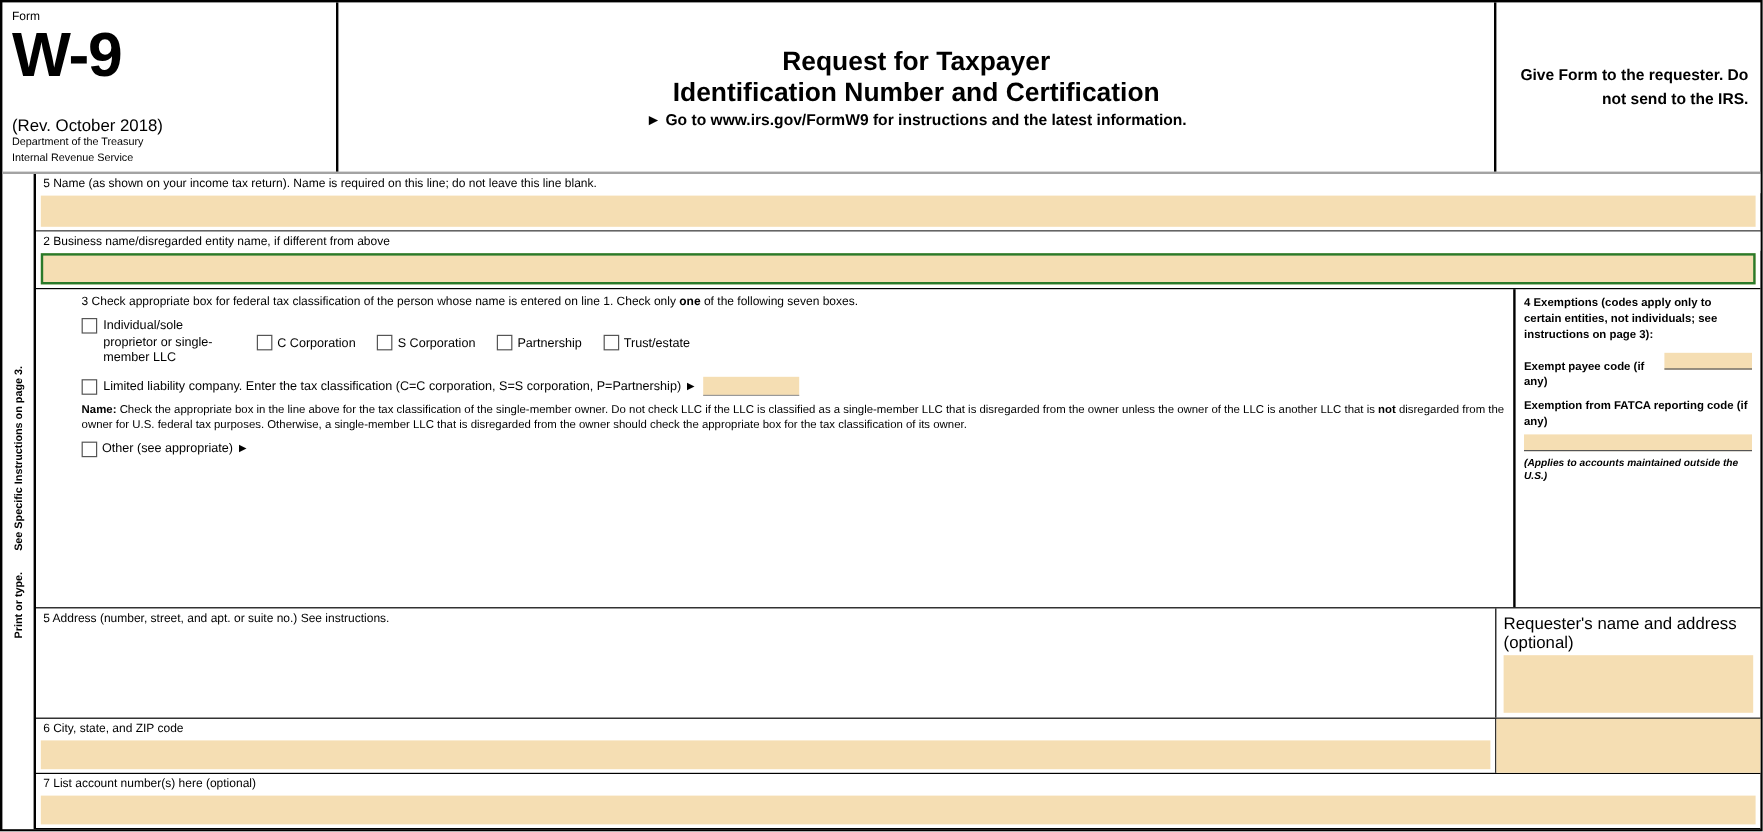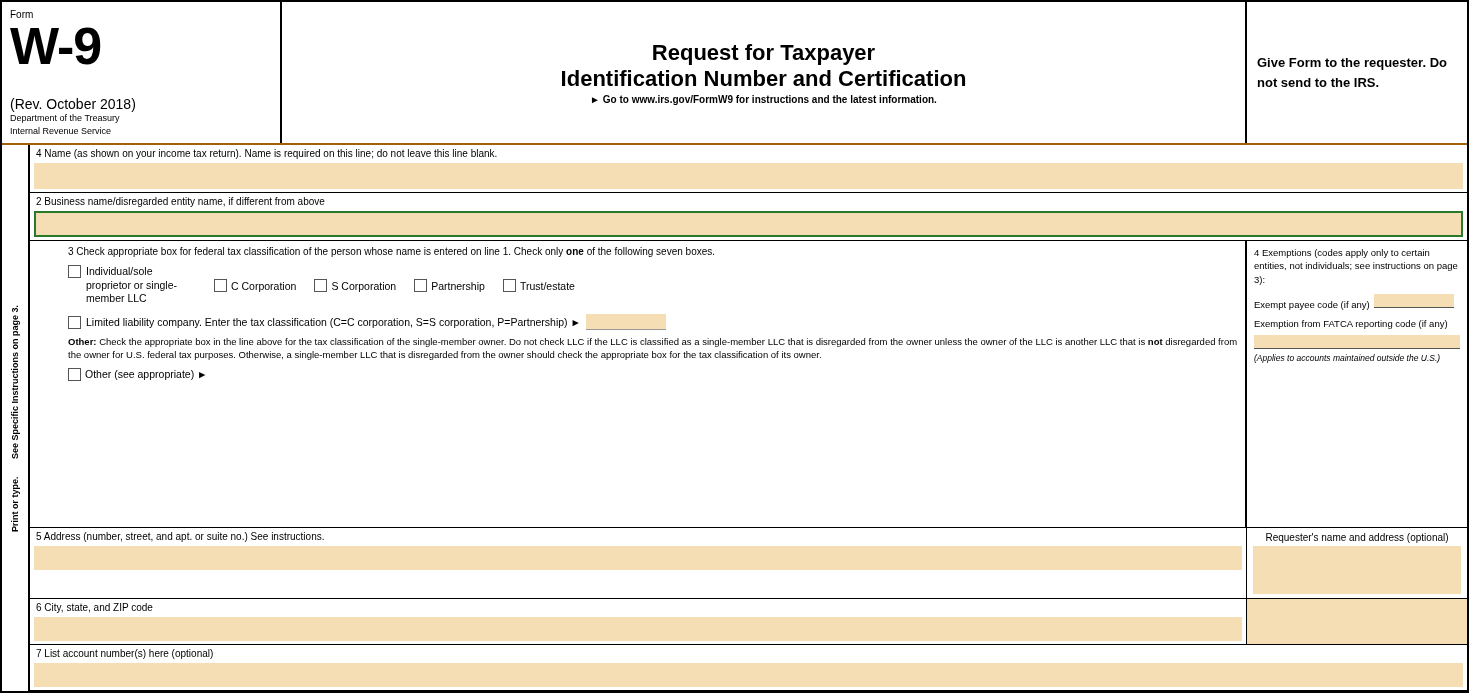--- a/index.html
+++ b/index.html
@@ -12,21 +12,21 @@
     .page {
       width: 1469px;
       min-height: 693px;
       border: 2px solid #000;
       display: flex;
       flex-direction: column;
     }
     
     .header {
       display: flex;
-      border-bottom: 2px solid #a16207;
+      border-bottom: 2px solid #a3a3a3;
     }
     .header-left {
       width: 280px;
       border-right: 2px solid #000;
       padding: 6px 8px;
       display: flex;
       flex-direction: column;
       justify-content: space-between;
     }
     .form-label {
@@ -56,36 +56,36 @@
       padding: 8px 10px;
       border-right: 2px solid #000;
     }
     .header-center h1 {
       font-size: 22px;
       font-weight: 900;
       text-align: center;
       line-height: 1.2;
     }
     .header-center .subtitle {
-      font-size: 10px;
+      font-size: 13px;
       font-weight: bold;
       text-align: center;
       margin-top: 2px;
     }
     .header-right {
       width: 220px;
       padding: 8px 10px;
       display: flex;
       align-items: center;
       justify-content: center;
     }
     .header-right p {
       font-size: 13px;
       font-weight: bold;
-      text-align: left;
+      text-align: right;
       line-height: 1.5;
     }
     
     .form-body {
       display: flex;
       flex: 1;
     }
     .side-label {
       width: 28px;
       border-right: 2px solid #000;
@@ -135,24 +135,25 @@
       border-bottom: 1px solid #000;
       flex: 1;
     }
     .section3 {
       flex: 1;
       border-right: 2px solid #000;
       padding: 4px 6px;
       margin-left: 32px;
     }
     .section4 {
-      width: 220px;
+      width: 204px;
       padding: 5px 7px;
       font-size: 9.5px;
       line-height: 1.4;
+      font-weight: bold;
     }
     .section3-title {
       font-size: 10px;
       margin-bottom: 6px;
       line-height: 1.4;
     }
     .checkboxes-row1 {
       display: flex;
       align-items: center;
       gap: 18px;
@@ -231,27 +232,25 @@
     }
     
     .address-section {
       display: flex;
       border-bottom: 1px solid #000;
     }
     .address-left {
       flex: 1;
       border-right: 1px solid #000;
       display: flex;
-      flex-direction: column;
     }
     .address-right {
       width: 220px;
       padding: 4px 6px;
-      font-size: 10px;
-      text-align: center;
+      font-size: 14px;
     }
     .addr-label {
       padding: 3px 6px 2px;
       font-size: 10px;
     }
     .addr-input {
       background: #f5deb3;
       min-height: 24px;
       margin: 2px 4px 3px;
     }
@@ -319,21 +318,21 @@
       <div class="side-label-text">
         <span>Print or type.</span>
         &nbsp;&nbsp;&nbsp;&nbsp;&nbsp;
         <span>See Specific Instructions on page 3.</span>
       </div>
     </div>
 
     <div class="form-fields">
 
       <div class="field-row">
-        <div class="field-label">4  Name (as shown on your income tax return). Name is required on this line; do not leave this line blank.</div>
+        <div class="field-label">5  Name (as shown on your income tax return). Name is required on this line; do not leave this line blank.</div>
         <div class="field-input"></div>
       </div>
 
       <div class="field-row">
         <div class="field-label">2  Business name/disregarded entity name, if different from above</div>
         <div class="field-input-highlight"></div>
       </div>
 
       <div class="section34">
         <div class="section3">
@@ -369,21 +368,21 @@
             </div>
           </div>
 
           <div class="llc-row">
             <div class="checkbox-box"></div>
             <span style="font-size:10.5px;">Limited liability company. Enter the tax classification (C=C corporation, S=S corporation, P=Partnership) ►</span>
             <div class="llc-input"></div>
           </div>
 
           <div class="note-text">
-            <b>Other:</b>
+            <b>Name:</b>
             <span>Check the appropriate box in the line above for the tax classification of the single-member owner.  Do not check LLC if the LLC is classified as a single-member LLC that is disregarded from the owner unless the owner of the LLC is another LLC that is</span>
             <b>not</b>
             <span>disregarded from the owner for U.S. federal tax purposes. Otherwise, a single-member LLC that is disregarded from the owner should check the appropriate box for the tax classification of its owner.</span>
           </div>
 
           <div class="other-row">
             <div class="checkbox-box"></div>
             <span>Other (see appropriate) ►</span>
           </div>
         </div>

